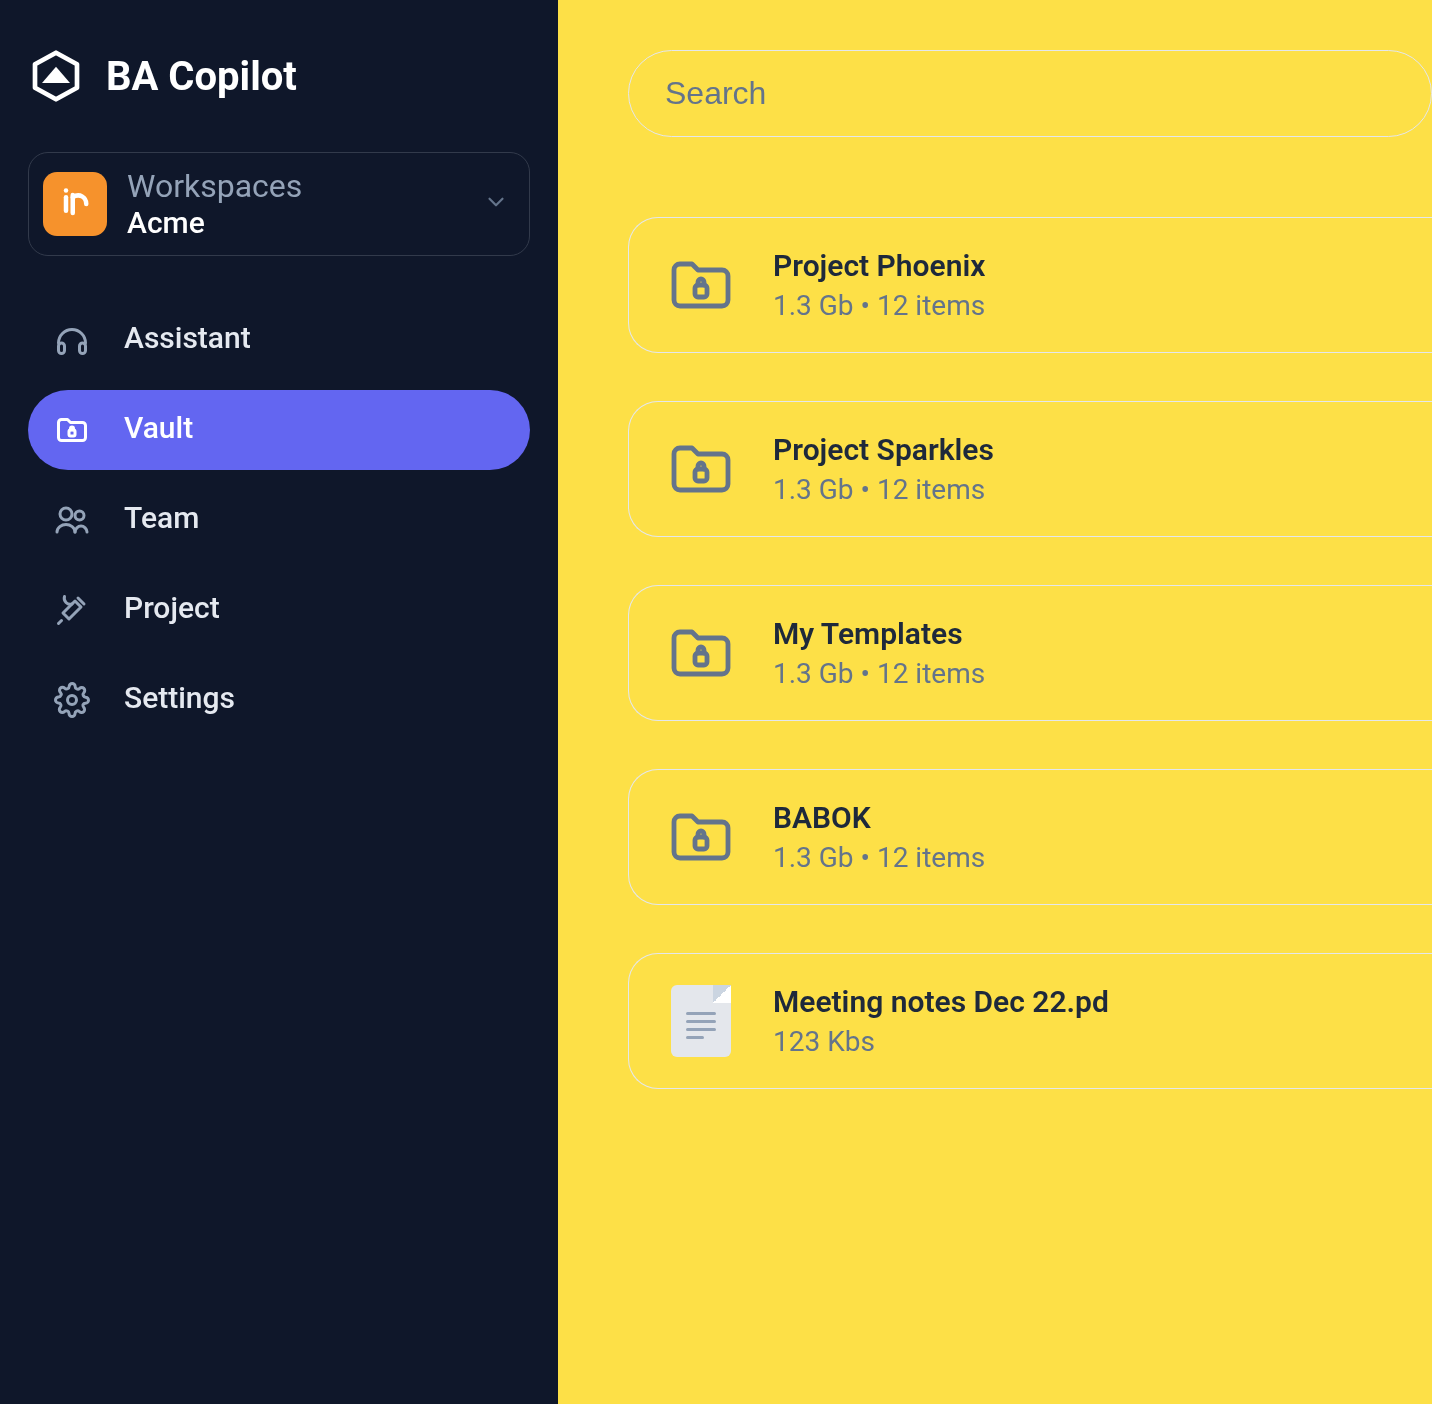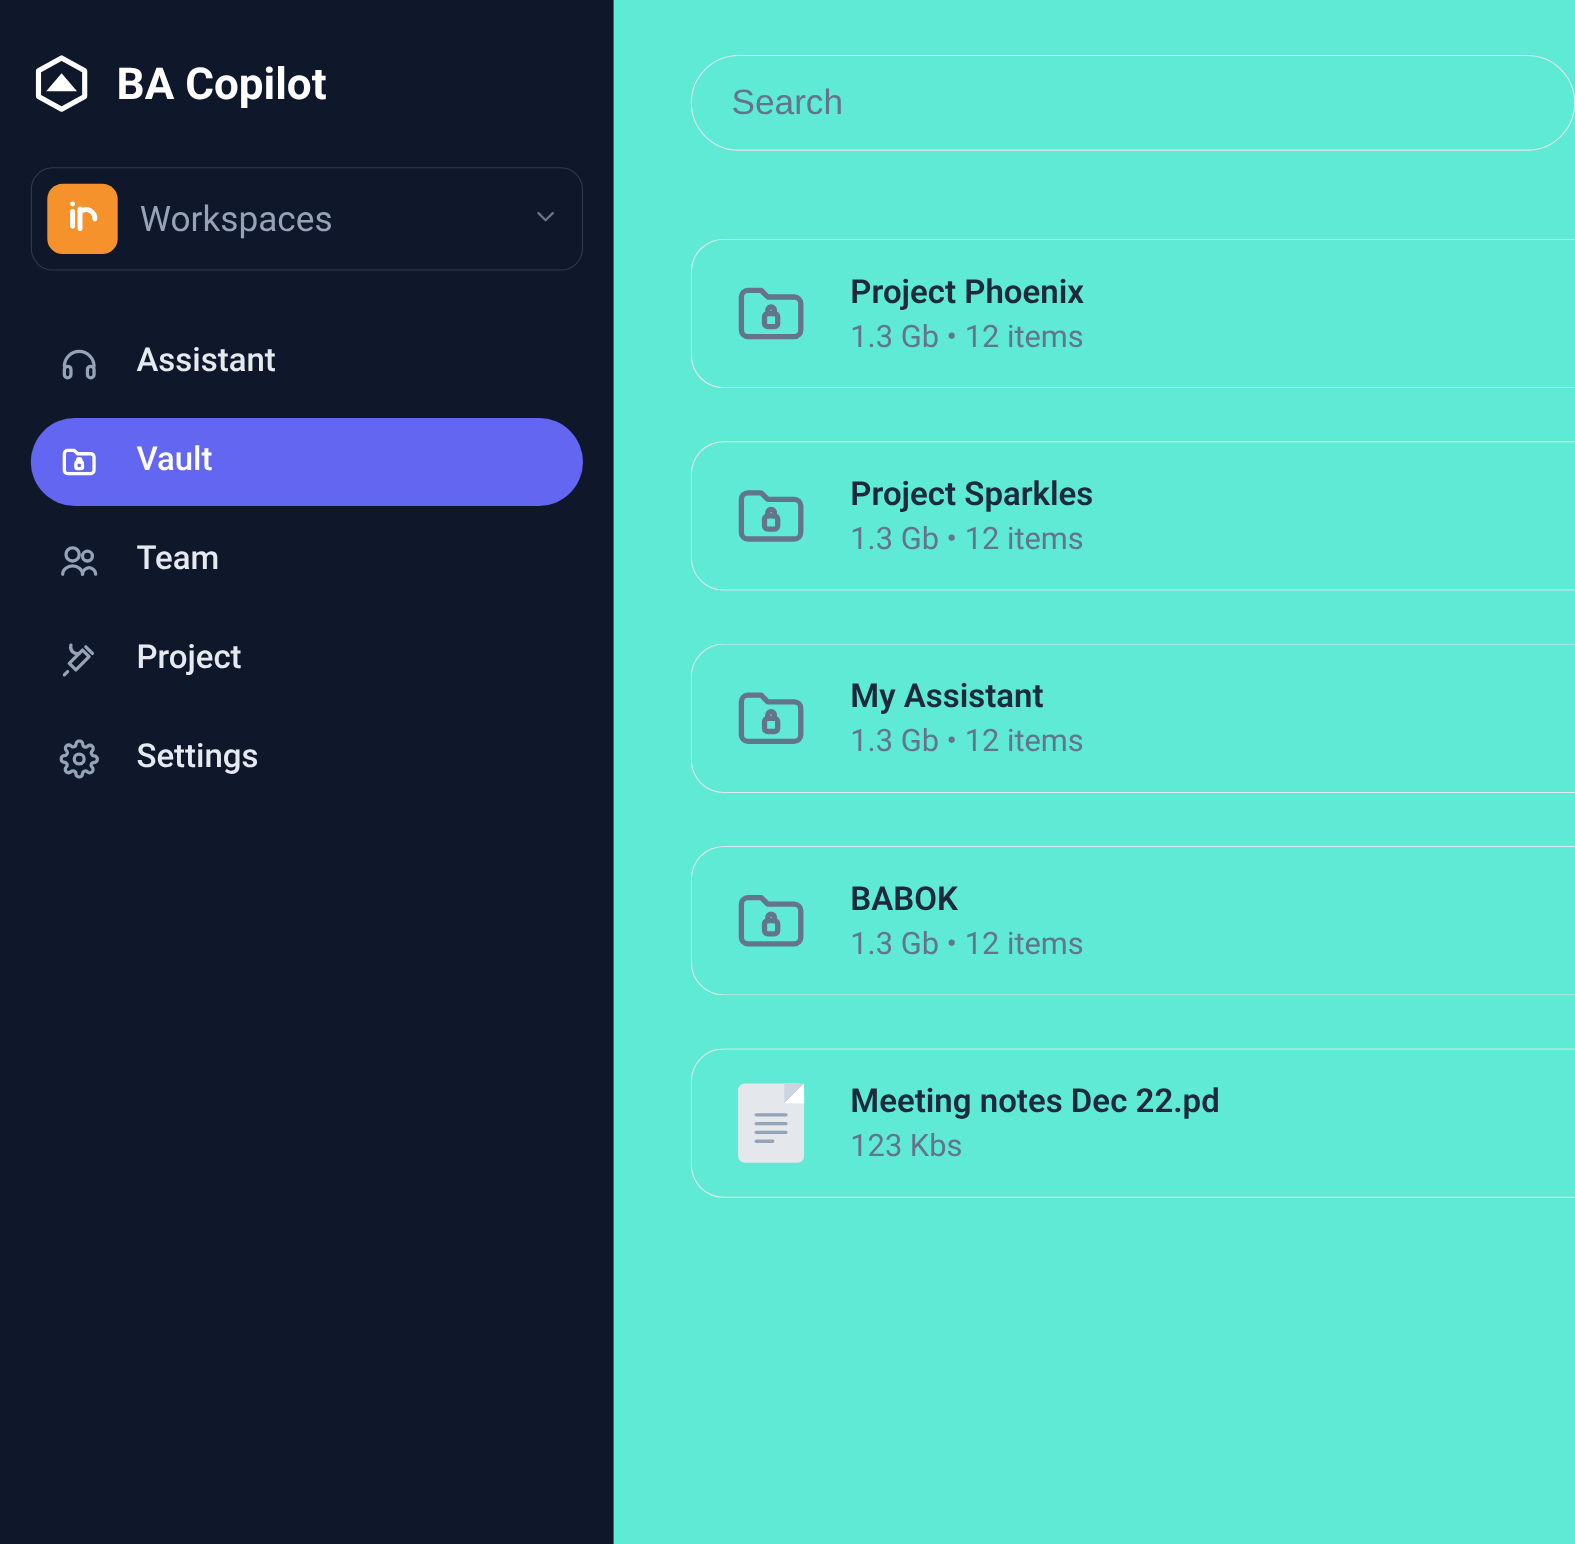--- a/index.html
+++ b/index.html
@@ -110,21 +110,21 @@
     color: #fff;
   }
   .nav-item.active .icon {
     color: #fff;
   }
 
   
   .main {
     flex: 1;
     padding: 50px 0 0 70px;
-    background: #5eead4;
+    background: #fde047;
     overflow: hidden;
   }
 
   .search-box {
     border: 1px solid #e4e7ec;
     border-radius: 100px;
     padding: 24px 36px;
     margin-bottom: 80px;
     width: 100%;
   }
@@ -235,20 +235,21 @@
     <div class="workspace-avatar">
       <svg viewBox="0 0 32 32" width="36" height="36" fill="none">
         <rect x="6" y="8" width="4" height="16" rx="2" fill="#fff"></rect>
         <path d="M14 8 C14 8 14 24 14 24" stroke="#fff" stroke-width="4" stroke-linecap="round"></path>
         <path d="M14 10 C20 6 26 10 26 16" stroke="#fff" stroke-width="4" stroke-linecap="round" fill="none"></path>
         <circle cx="8" cy="4" r="2" fill="#fff"></circle>
       </svg>
     </div>
     <div class="workspace-text">
       <span class="workspace-label">Workspaces</span>
+      <span class="workspace-name">Acme</span>
     </div>
     <div class="workspace-chevron">
       <svg viewBox="0 0 24 24" width="26" height="26" fill="none">
         <path d="M6 9l6 6 6-6" stroke="currentColor" stroke-width="2" stroke-linecap="round" stroke-linejoin="round"></path>
       </svg>
     </div>
   </div>
 
   <nav class="nav">
 
@@ -349,21 +350,21 @@
 
     <div class="item-card">
       <div class="item-icon">
         <svg viewBox="0 0 24 24" width="72" height="72" fill="none" stroke="currentColor" stroke-width="1.6" stroke-linecap="round" stroke-linejoin="round">
           <path d="M3 7a2 2 0 0 1 2-2h4l2 2h8a2 2 0 0 1 2 2v8a2 2 0 0 1-2 2H5a2 2 0 0 1-2-2V7z"></path>
           <rect x="10" y="12" width="4" height="4" rx="1"></rect>
           <path d="M11 12v-1a1 1 0 0 1 2 0v1"></path>
         </svg>
       </div>
       <div class="item-text">
-        <span class="item-title">My Assistant</span>
+        <span class="item-title">My Templates</span>
         <span class="item-meta">1.3 Gb • 12 items</span>
       </div>
     </div>
 
     <div class="item-card">
       <div class="item-icon">
         <svg viewBox="0 0 24 24" width="72" height="72" fill="none" stroke="currentColor" stroke-width="1.6" stroke-linecap="round" stroke-linejoin="round">
           <path d="M3 7a2 2 0 0 1 2-2h4l2 2h8a2 2 0 0 1 2 2v8a2 2 0 0 1-2 2H5a2 2 0 0 1-2-2V7z"></path>
           <rect x="10" y="12" width="4" height="4" rx="1"></rect>
           <path d="M11 12v-1a1 1 0 0 1 2 0v1"></path>

